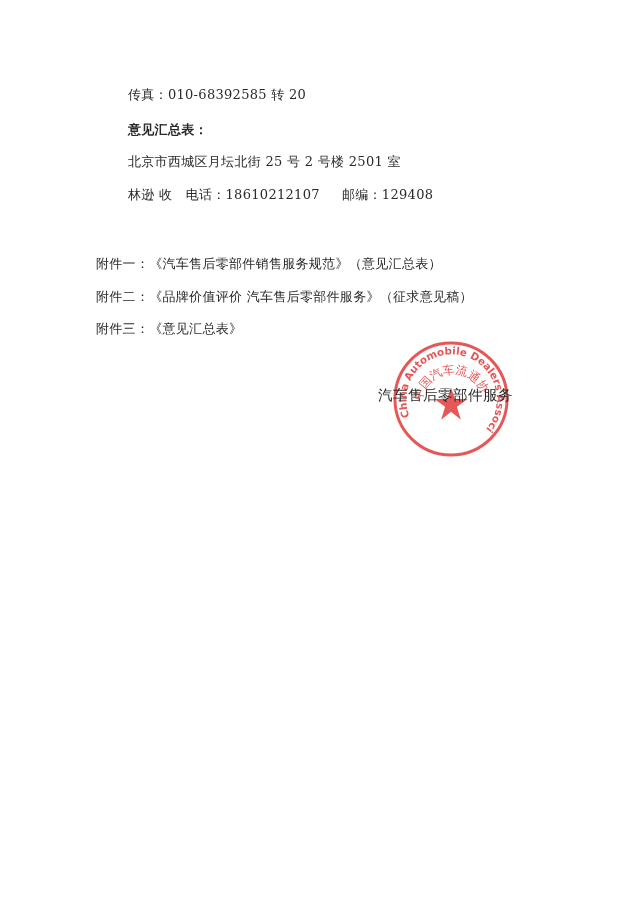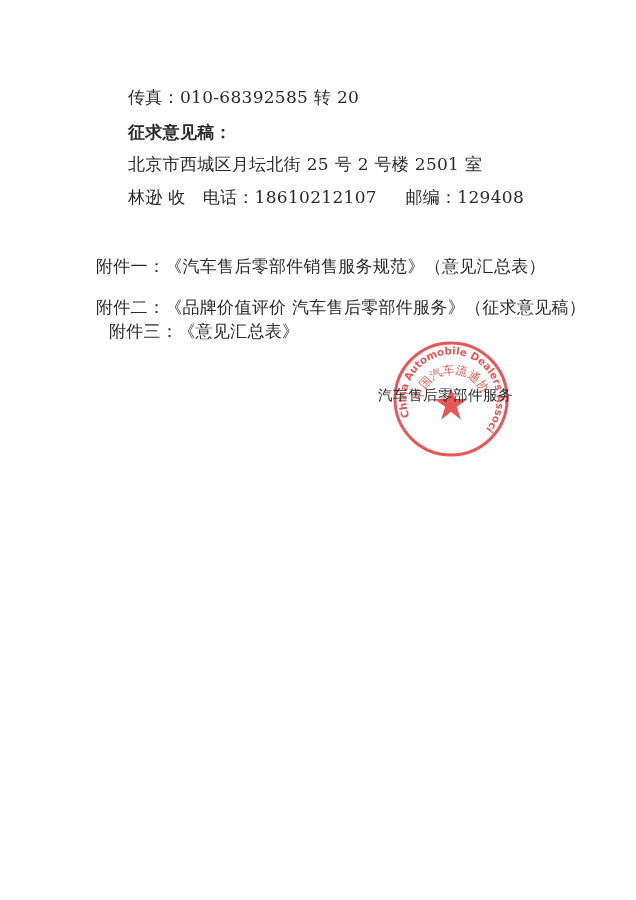--- a/index.html
+++ b/index.html
@@ -10,21 +10,21 @@
     body {
       width: 636px;
       height: 900px;
       position: relative;
       overflow: hidden;
       font-family: "DejaVu Serif", "Liberation Serif", serif;
       color: #2a2a2a;
     }
     .line {
       position: absolute;
-      font-size: 17px;
+      font-size: 13px;
       white-space: nowrap;
       letter-spacing: 0.3px;
     }
     .bold { font-weight: bold; }
     .seal {
       position: absolute;
       left: 392px;
       top: 340px;
       width: 118px;
       height: 118px;
@@ -38,27 +38,27 @@
       letter-spacing: 0.5px;
       z-index: 2;
     }
   </style>
 </head>
 <body>
 
 <div>
 
   <div class="line" style="left:128px; top:86px;">传真：010-68392585 转 20</div>
-  <div class="line bold" style="left:128px; top:121px;">征求意见稿：</div>
+  <div class="line bold" style="left:128px; top:121px;">意见汇总表：</div>
   <div class="line" style="left:128px; top:153px;">北京市西城区月坛北街 25 号 2 号楼 2501 室</div>
   <div class="line" style="left:128px; top:186px; white-space:pre;">林逊 收   电话：18610212107     邮编：129408</div>
 
   <div class="line" style="left:96px; top:255px;">附件一：《汽车售后零部件销售服务规范》（意见汇总表）</div>
-  <div class="line" style="left:96px; top:296px;">附件二：《品牌价值评价 汽车售后零部件服务》（征求意见稿）</div>
-  <div class="line" style="left:96px; top:320px;margin-left:13px;">附件三：《意见汇总表》</div>
+  <div class="line" style="left:96px; top:288px;">附件二：《品牌价值评价 汽车售后零部件服务》（征求意见稿）</div>
+  <div class="line" style="left:96px; top:320px;">附件三：《意见汇总表》</div>
 
   <svg class="seal" viewBox="0 0 120 120">
     <defs>
       <path id="outerArc" d="M 18,78 A 46,46 0 1,1 96,90"></path>
       <path id="innerArc" d="M 30,62 A 32,32 0 0,1 92,56"></path>
     </defs>
     <circle cx="60" cy="60" r="57" fill="none" stroke="#e23a3a" stroke-width="3" opacity="0.85"></circle>
     <text font-size="10.5" fill="#e23a3a" font-family="DejaVu Sans, sans-serif" font-weight="bold" opacity="0.85">
       <textPath href="#outerArc">China Automobile Dealers Association</textPath>
     </text>

